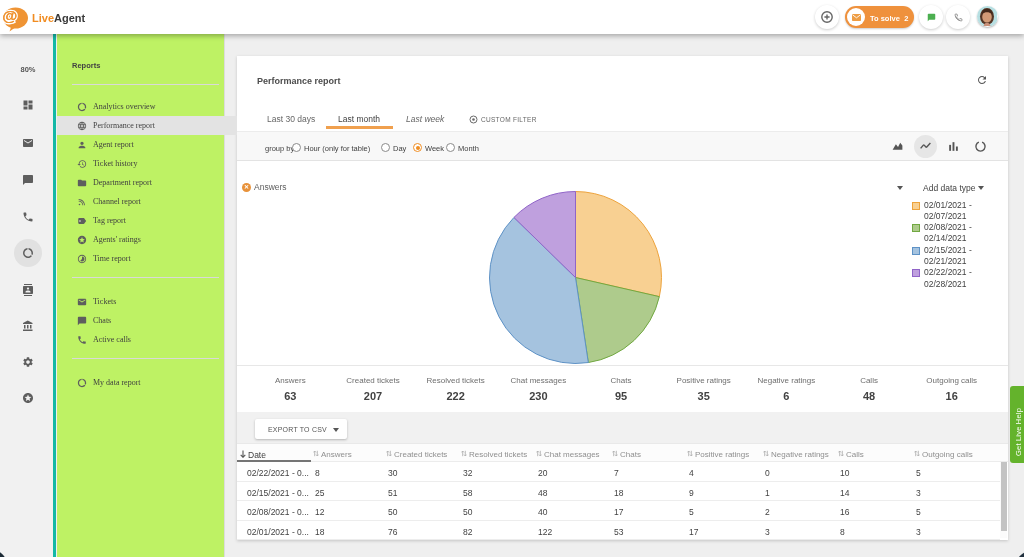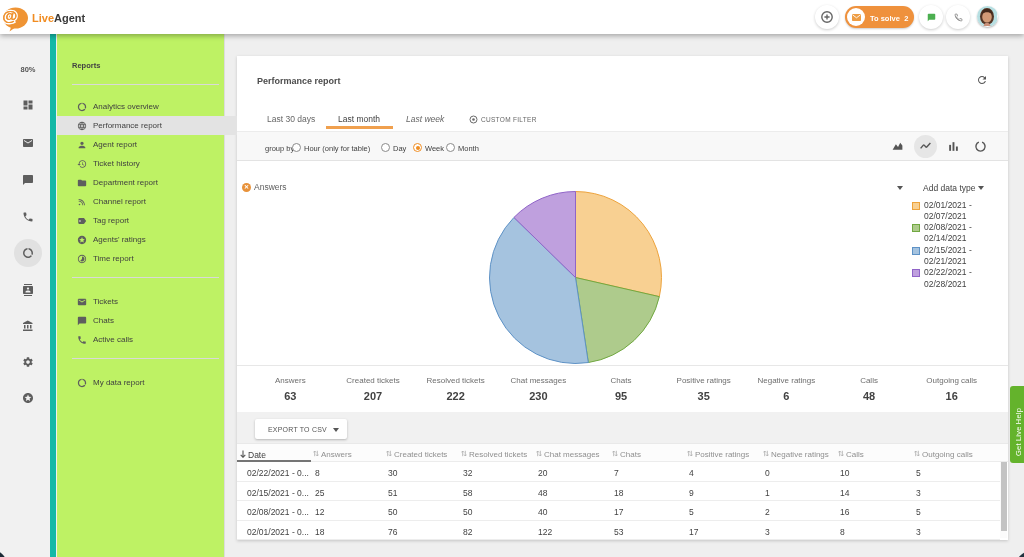--- a/index.html
+++ b/index.html
@@ -13,30 +13,30 @@
 .logo-txt .lv { color:#f18c21; }
 .pill { position:absolute; left:845px; top:6px; width:69px; height:22px; background:#ef913c; border-radius:11px;
   box-shadow:0 1px 2px rgba(0,0,0,0.2); }
 .pill .wc { position:absolute; left:2px; top:2px; width:18px; height:18px; border-radius:50%; background:#fff; }
 .pill .lbl { position:absolute; left:25px; top:7.5px; font-size:7.5px; font-weight:bold; color:#fff; }
 .pill .n2 { position:absolute; right:5.5px; top:7.5px; font-size:7.5px; font-weight:bold; color:#fff; }
 .circ-ico { position:absolute; top:5px; width:24px; height:24px; border-radius:50%; background:#fff; box-shadow:0 1px 3px rgba(0,0,0,0.2); display:flex; align-items:center; justify-content:center; }
 .avatar { position:absolute; left:976.5px; top:6px; width:21px; height:21px; border-radius:50%; overflow:hidden; box-shadow:0 1px 2px rgba(0,0,0,0.3); }
 
 
-.rail { position:absolute; left:0; top:34px; width:56px; bottom:0; background:#f1f1f1; border-right:6px solid #14b8a6; z-index:5; }
+.rail { position:absolute; left:0; top:34px; width:56px; bottom:0; background:#f1f1f1; border-right:3px solid #14b8a6; z-index:5; }
 .rail .pct { position:absolute; top:31px; left:0; width:56px; text-align:center; font-size:7.5px; font-weight:bold; color:#555; }
 .ricon { position:absolute; left:22px; width:12px; height:12px; }
 .railsel { position:absolute; left:14px; top:205px; width:28px; height:28px; border-radius:50%; background:#e1e1e1; }
 
 
 .menu { position:absolute; left:57px; top:34px; width:168px; bottom:0; background:#bef264; border-right:1px solid #dcdcdc; z-index:4; }
 .menu h3 { position:absolute; top:27px; left:15px; font-size:7.5px; font-weight:bold; color:#424242; }
 .mdiv { position:absolute; left:15px; right:5px; height:1px; background:#d9d9d9; }
-.mitem { position:absolute; left:0; width:180px; height:19px; font-size:8px; color:#3f3f3f; }
+.mitem { position:absolute; left:0; width:180px; height:19px; font-size:8px; color:#3f3f3f;font-family:Liberation Serif, serif; }
 .mitem .mi { position:absolute; left:20px; top:4.5px; width:10px; height:10px; }
 .mitem .mt { position:absolute; left:36px; top:5px; white-space:nowrap; }
 .mitem.sel { background:#e3e3e3; }
 
 
 .card { position:absolute; left:237px; top:56px; width:771px; height:484px; background:#fff;
   box-shadow:0 1px 3px rgba(0,0,0,0.18); z-index:3; }
 .title { position:absolute; top:76px; left:257px; font-size:9px; font-weight:bold; color:#4c4c4c; z-index:10; }
 .refresh { position:absolute; top:74px; left:976px; z-index:10; }
 

